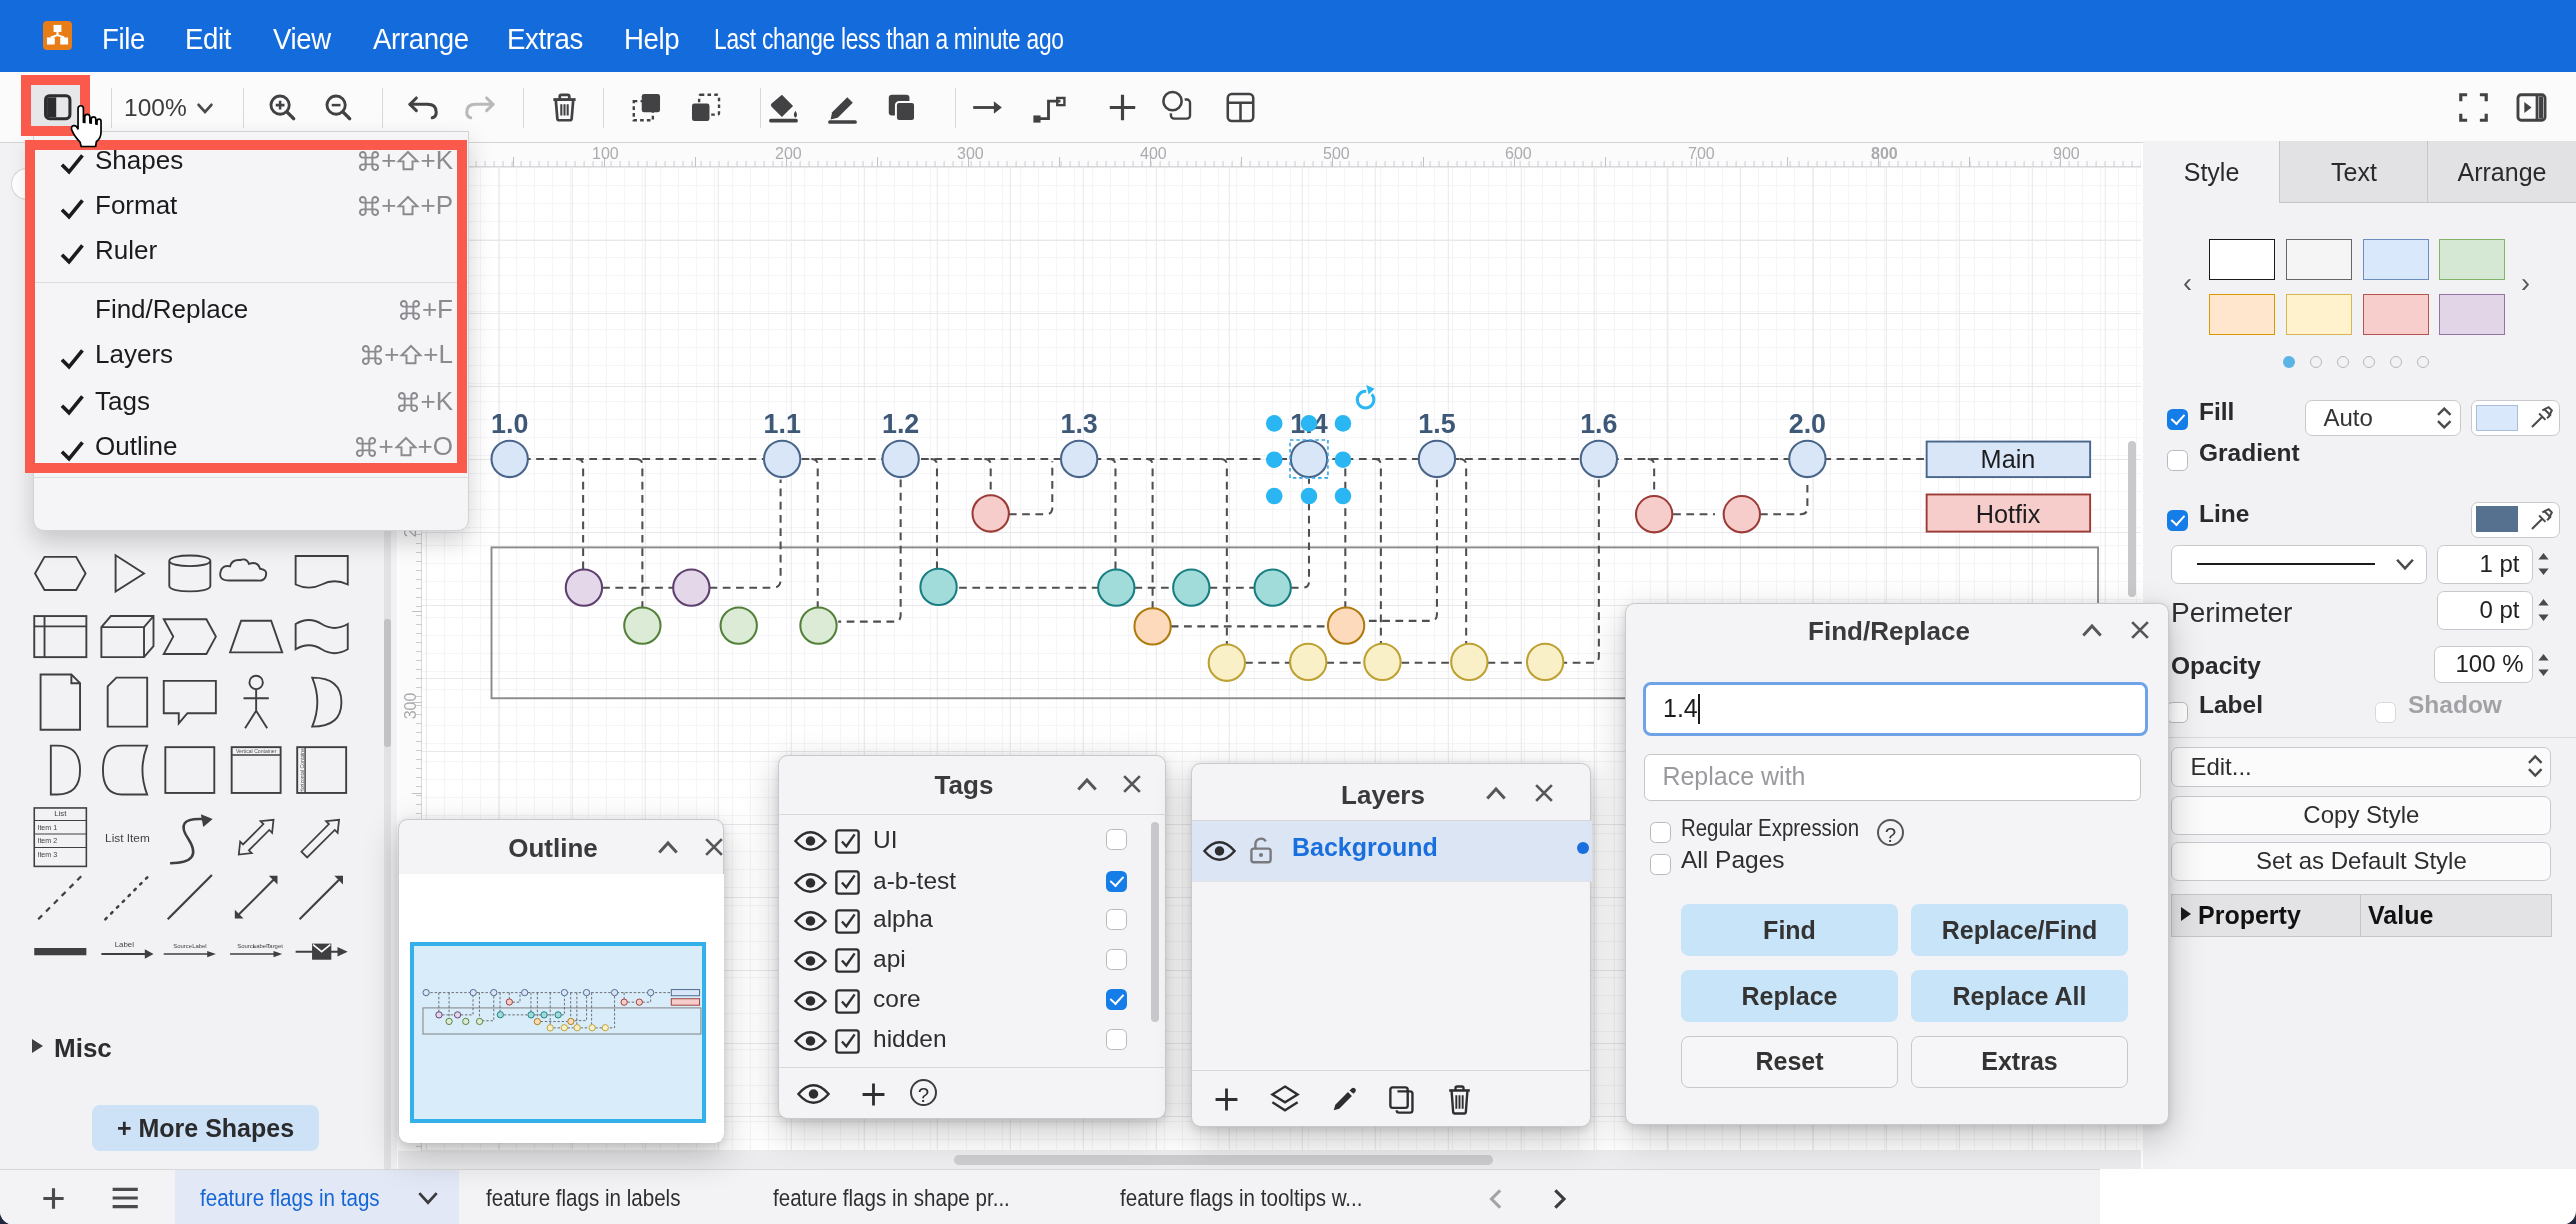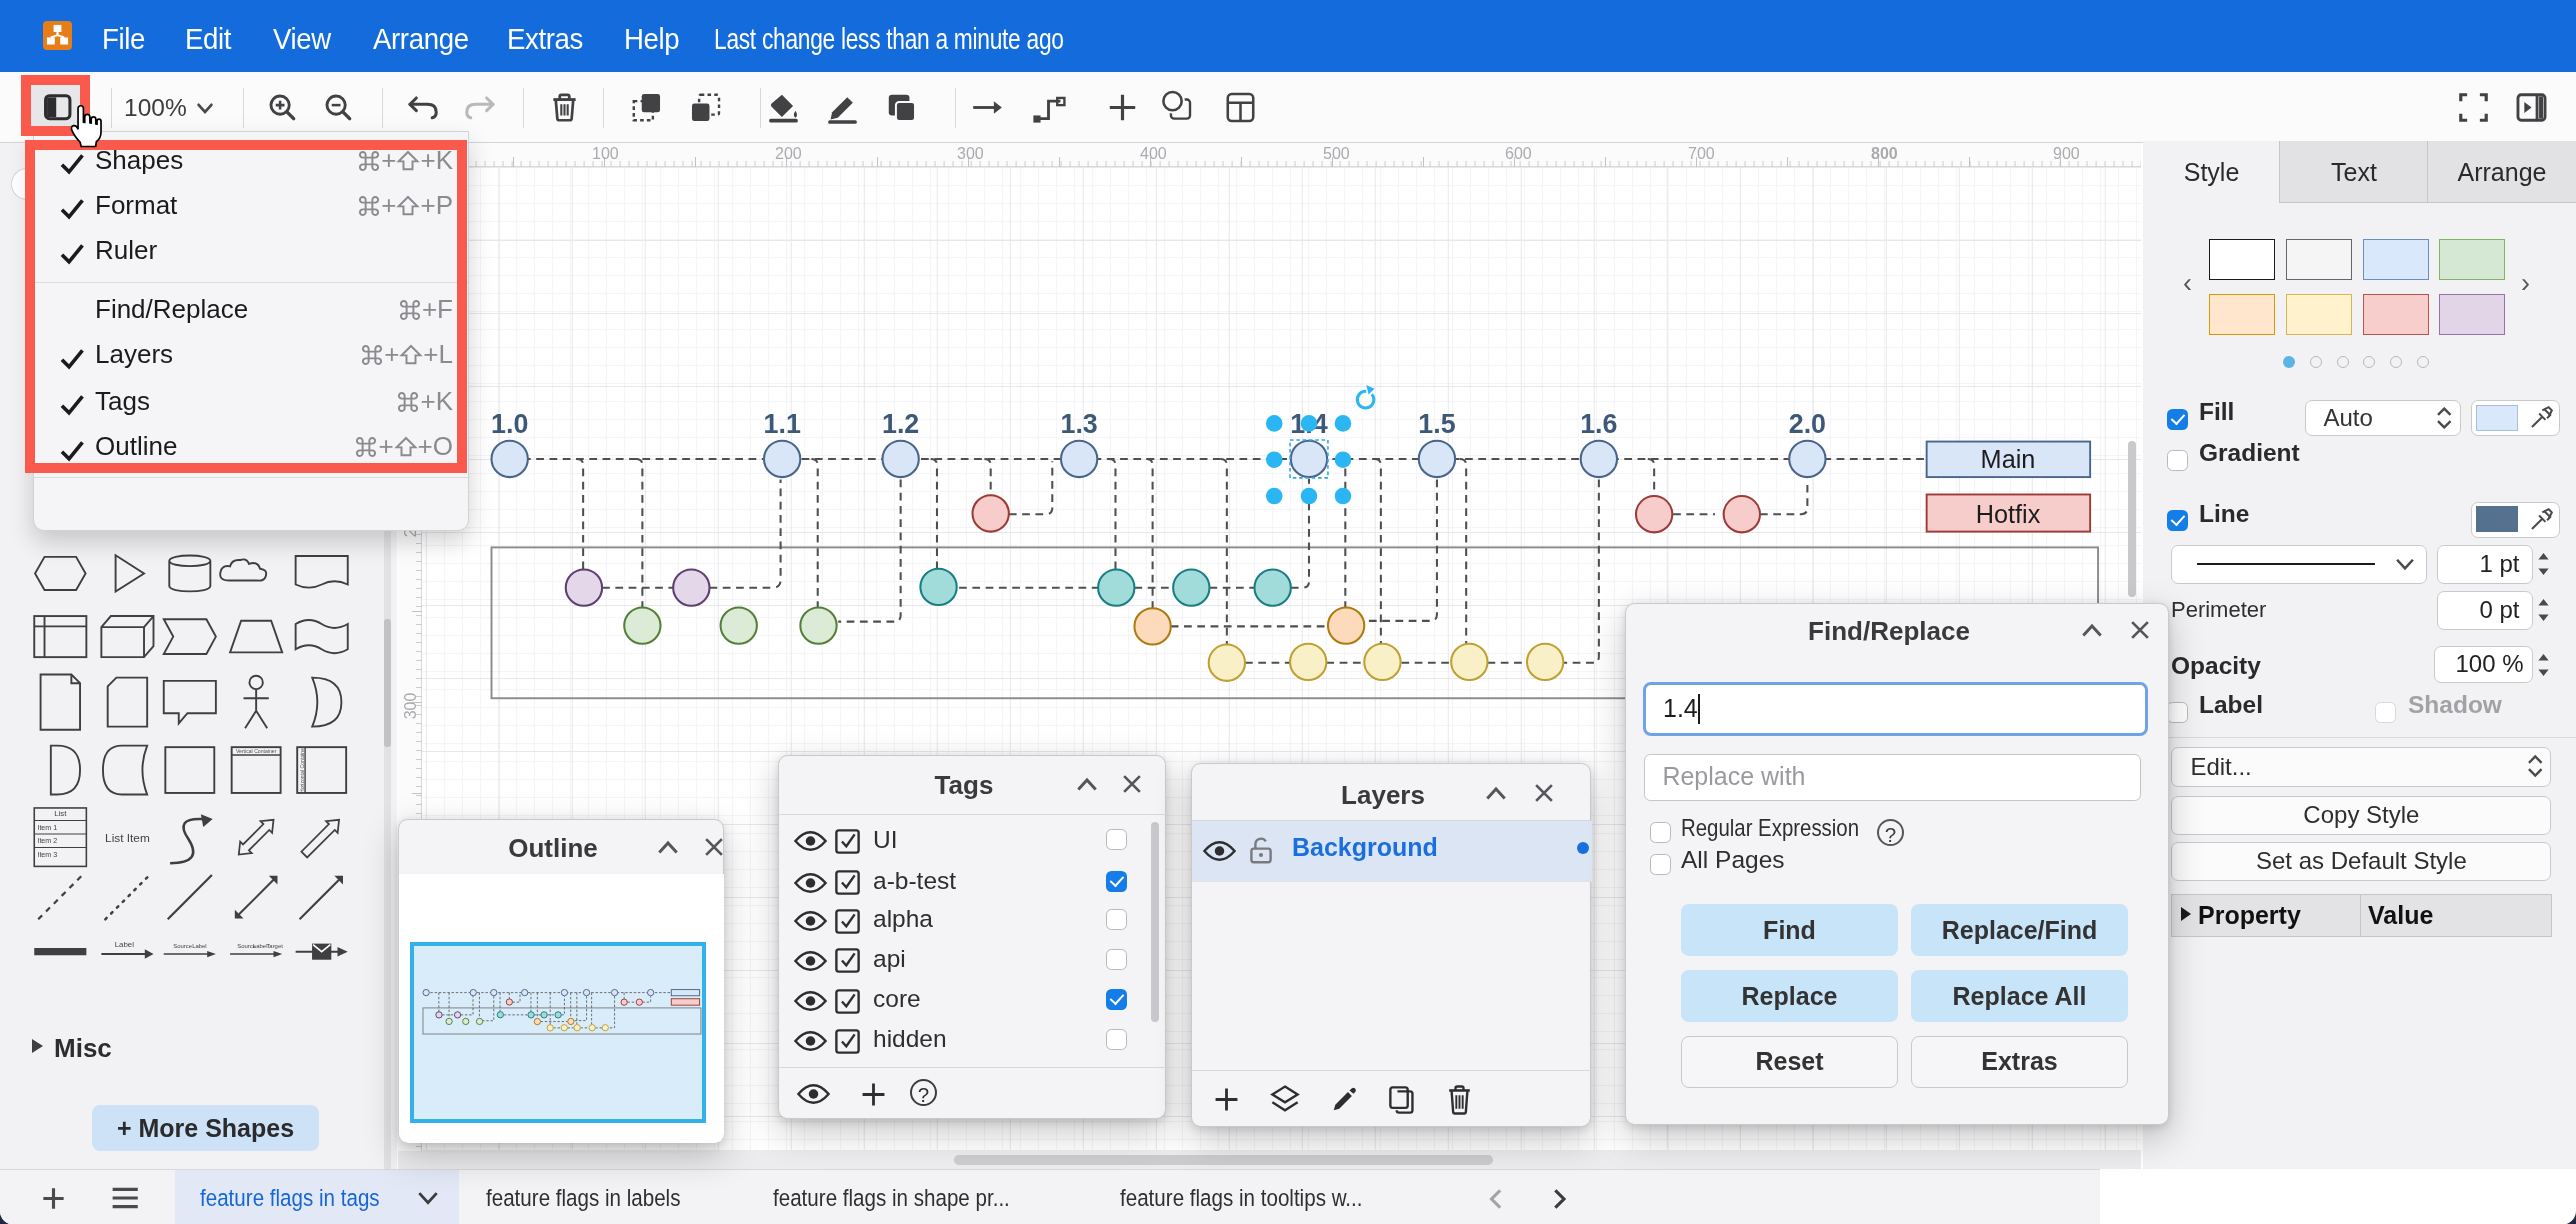--- a/index.html
+++ b/index.html
@@ -575,21 +575,21 @@
   <div style="position:absolute;left:28.4px;top:402px;width:256px;height:39px;background:#fff;border:1.6px solid #c9c9cd;border-radius:7.1px;"></div>
   <div style="position:absolute;left:54px;top:420px;width:178px;height:2px;background:#1b1b1d;"></div>
   <svg class="abs" style="left:250px;top:412px;" width="24" height="19" viewBox="0 0 30 24">
         <path d="M5 6 L15 17 L25 6" stroke="#4a4a4c" stroke-width="3.2" fill="none"></path>
       </svg>
   <div style="position:absolute;left:294px;top:402px;width:96px;height:39px;background:#fff;border:1.6px solid #c9c9cd;border-radius:7.1px;font-size:24px;color:#222;line-height:36px;text-align:right;padding-right:12.6px;">1 pt</div>
   <svg class="abs" style="left:391px;top:405px;" width="19" height="32" viewBox="0 0 26 42">
         <path d="M13 6 L20 15 H6 Z M13 36 L6 27 H20 Z" fill="#4a4a4c"></path>
       </svg>
 
-  <div style="position:absolute;left:28px;top:454px;font-size:22px;color:#2e2e30;">Perimeter</div>
+  <div style="position:absolute;left:28px;top:454px;font-size:28px;color:#2e2e30;">Perimeter</div>
   <div style="position:absolute;left:294px;top:448px;width:96px;height:39px;background:#fff;border:1.6px solid #c9c9cd;border-radius:7.1px;font-size:24px;color:#222;line-height:36px;text-align:right;padding-right:12.6px;">0 pt</div>
   <svg class="abs" style="left:391px;top:451px;" width="19" height="32" viewBox="0 0 26 42">
         <path d="M13 6 L20 15 H6 Z M13 36 L6 27 H20 Z" fill="#4a4a4c"></path>
       </svg>
 
   <div style="position:absolute;left:28px;top:509px;font-size:24.5px;font-weight:bold;color:#2a2a2c;">Opacity</div>
   <div style="position:absolute;left:291px;top:503px;width:99px;height:37px;background:#fff;border:1.6px solid #c9c9cd;border-radius:7.1px;font-size:24px;color:#222;line-height:34px;padding-left:20.5px;">100 %</div>
   <svg class="abs" style="left:391px;top:506px;" width="19" height="32" viewBox="0 0 26 42">
         <path d="M13 6 L20 15 H6 Z M13 36 L6 27 H20 Z" fill="#4a4a4c"></path>
       </svg>

